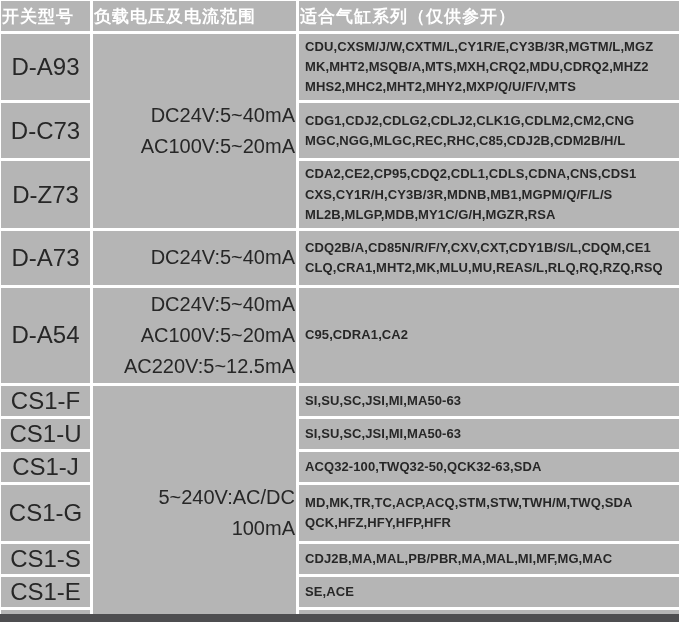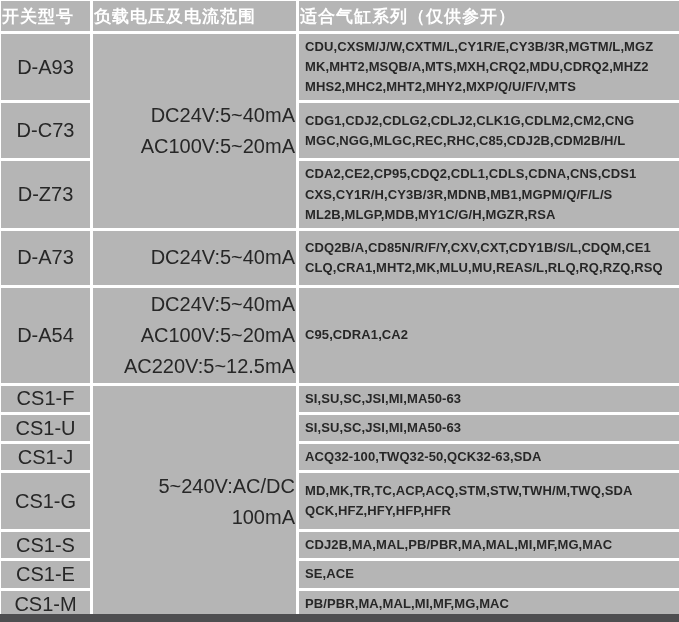--- a/index.html
+++ b/index.html
@@ -29,21 +29,21 @@
     background: var(--header_bg, #57575a);
     color: var(--header_text, #ffffff);
     font-size: 17px;
     font-weight: bold;
     height: 28px;
     text-align: left;
     letter-spacing: 1px;
     font-family: Liberation Mono, monospace;
   }
   td.model-cell {
-    font-size: 20px;
+    font-size: 24px;
     color: var(--text, #272727);
     text-align: center;
     vertical-align: middle;
   }
   td.voltage-cell {
     font-size: 20px;
     color: var(--text, #272727);
     text-align: right;
     vertical-align: middle;
     white-space: pre-line;

